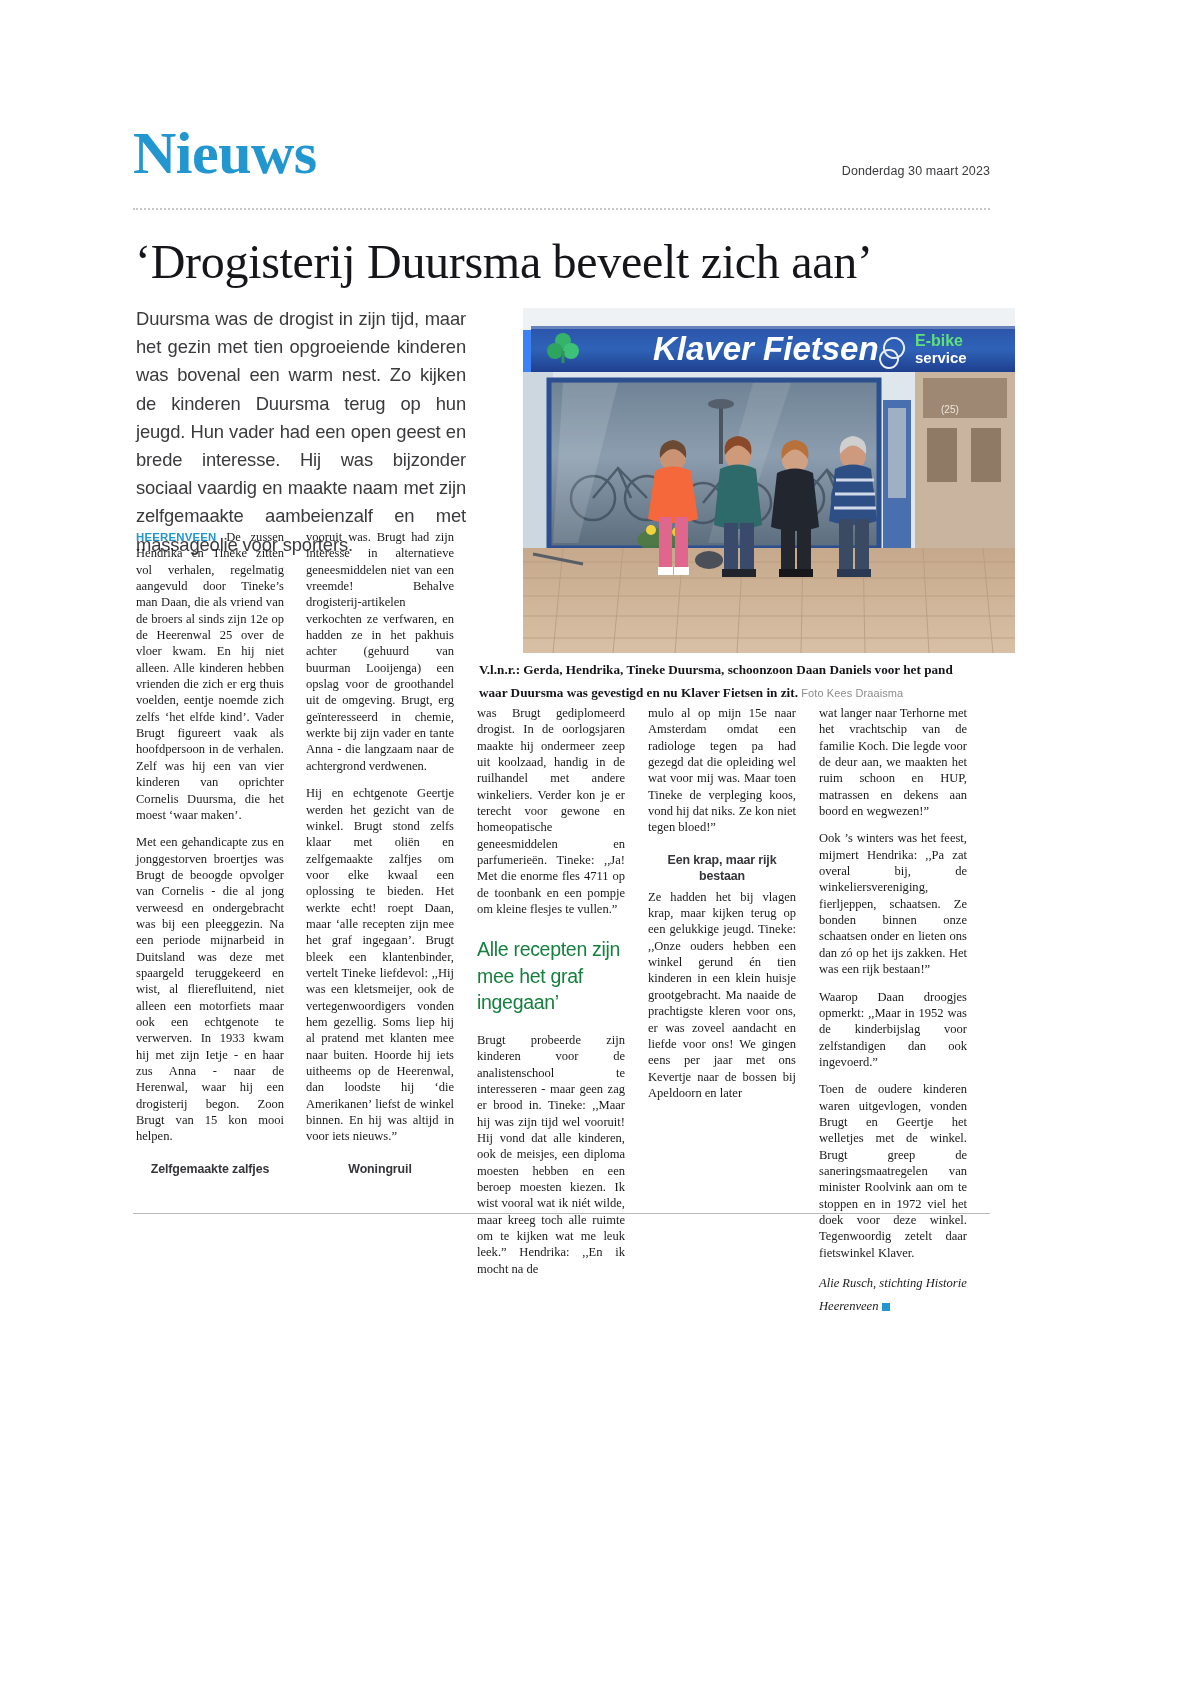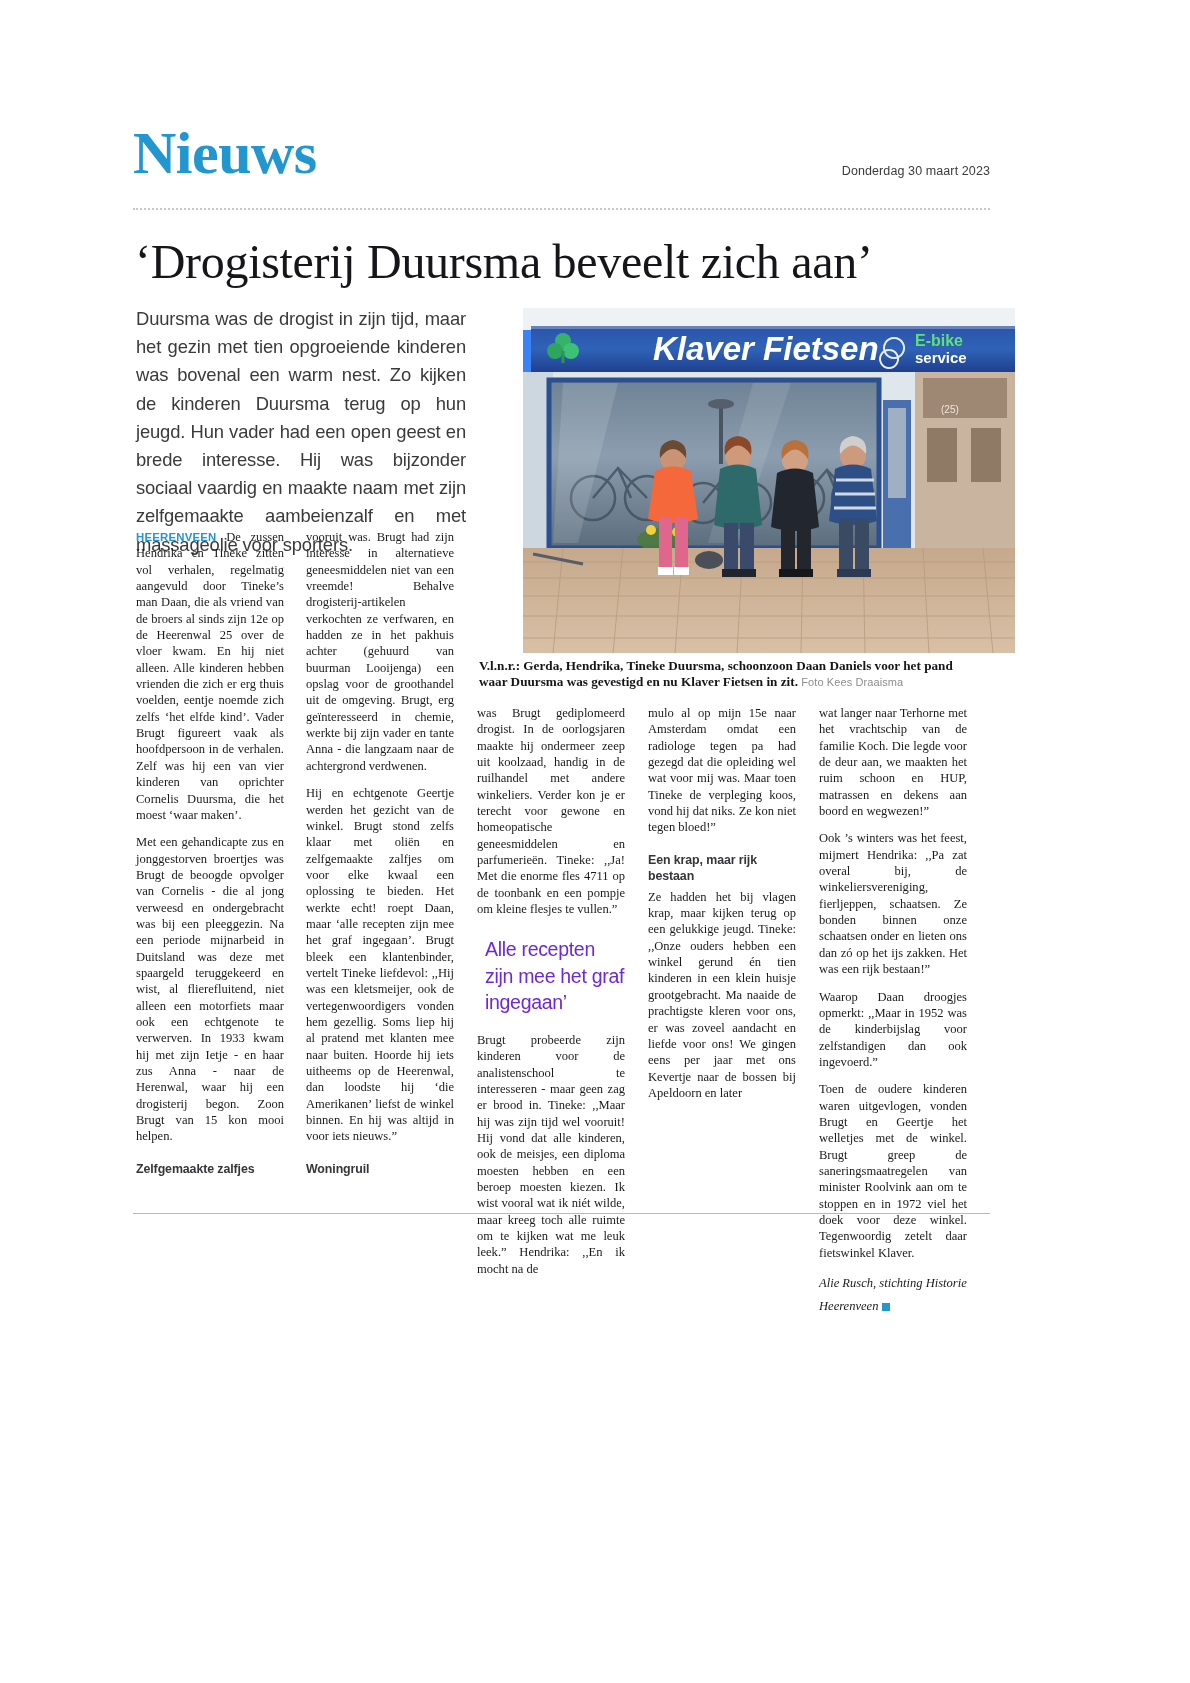--- a/index.html
+++ b/index.html
@@ -114,21 +114,21 @@
   .photo svg { display: block; }
 
   .caption {
     position: absolute;
     left: 479px;
     top: 658px;
     width: 493px;
     font-family: "Liberation Serif", serif;
     font-weight: 700;
     font-size: 13.2px;
-    line-height: 16px;
+    line-height: 23px;
     color: #16161a;
   }
   .caption .credit {
     font-family: "Liberation Sans", sans-serif;
     font-weight: 400;
     font-size: 11px;
     color: #8d8d90;
     letter-spacing: 0.1px;
   }
 
@@ -160,32 +160,32 @@
     color: #2196cf;
   }
 
   .subhead {
     font-family: "Liberation Sans", sans-serif;
     font-weight: 700;
     font-size: 12.4px;
     line-height: 16px;
     color: #35353a;
     margin: 16px 0 5px 0;
-    text-align: left;
+    text-align: center;
     letter-spacing: -0.1px;
   }
   .subhead:first-child { margin-top: 0; }
 
   .pullquote {
     font-family: "Liberation Sans", sans-serif;
     font-weight: 400;
     font-size: 19.5px;
     line-height: 26.5px;
-    color: #6d28d9;
-    margin: 19px 0 16px 8px;
+    color: #15803d;
+    margin: 19px 0 16px 0;
     text-align: left;
     letter-spacing: -0.3px;
   }
 
   .byline {
     font-style: italic;
     font-size: 12.55px;
     line-height: 23px;
     text-align: left;
   }

